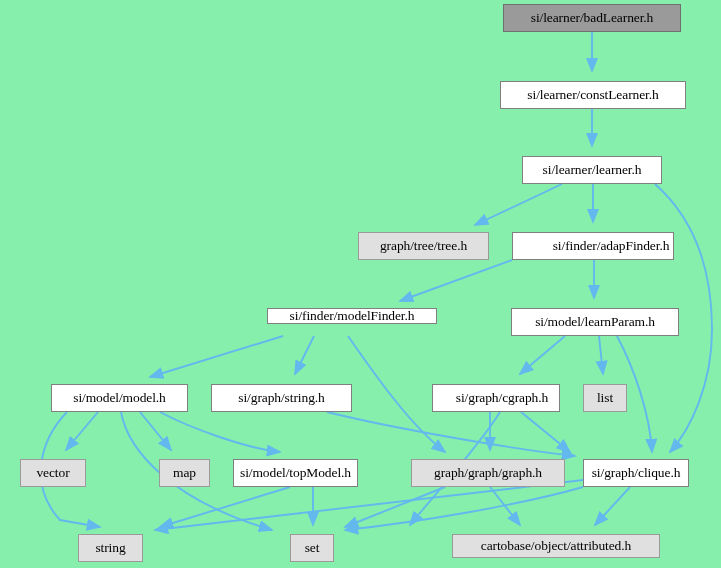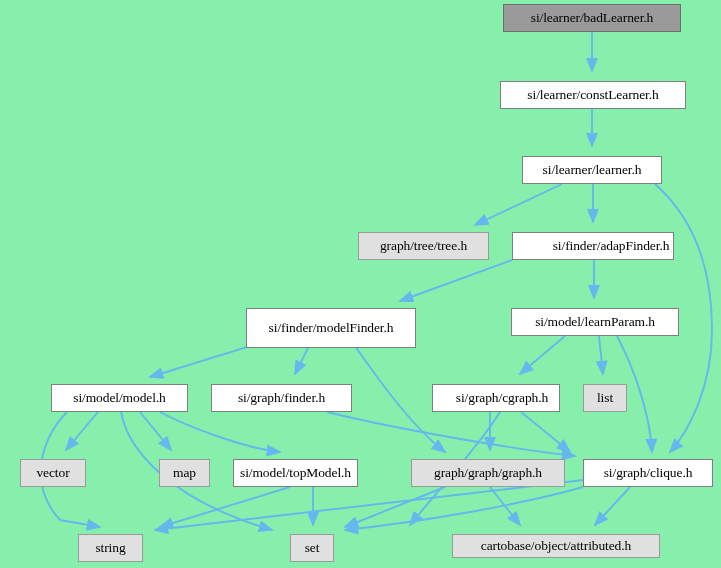--- a/index.html
+++ b/index.html
@@ -65,51 +65,51 @@
       </div>
       <div class="node white" style="left: 522px; top: 156px; width: 140px; height: 28px;">
         <span class="lbl">si/learner/learner.h</span>
       </div>
       <div class="node gray" style="left: 358px; top: 232px; width: 131px; height: 28px;">
         <span class="lbl">graph/tree/tree.h</span>
       </div>
       <div class="node white" style="left: 512px; top: 232px; width: 162px; height: 28px; padding-left: 36px;">
         <span class="lbl">si/finder/adapFinder.h</span>
       </div>
-      <div class="node white" style="left: 246px; top: 308px; width: 170px; height: 40px;">
+      <div class="node white" style="left: 267px; top: 308px; width: 170px; height: 16px;">
         <span class="lbl">si/finder/modelFinder.h</span>
       </div>
       <div class="node white" style="left: 511px; top: 308px; width: 168px; height: 28px;">
         <span class="lbl">si/model/learnParam.h</span>
       </div>
       <div class="node white" style="left: 51px; top: 384px; width: 137px; height: 28px;">
         <span class="lbl">si/model/model.h</span>
       </div>
       <div class="node white" style="left: 211px; top: 384px; width: 141px; height: 28px;">
-        <span class="lbl">si/graph/finder.h</span>
+        <span class="lbl">si/graph/string.h</span>
       </div>
       <div class="node white" style="left: 432px; top: 384px; width: 128px; height: 28px; padding-left: 12px;">
         <span class="lbl">si/graph/cgraph.h</span>
       </div>
       <div class="node gray" style="left: 583px; top: 384px; width: 44px; height: 28px;">
         <span class="lbl">list</span>
       </div>
       <div class="node gray" style="left: 20px; top: 459px; width: 66px; height: 28px;">
         <span class="lbl">vector</span>
       </div>
       <div class="node gray" style="left: 159px; top: 459px; width: 51px; height: 28px;">
         <span class="lbl">map</span>
       </div>
       <div class="node white" style="left: 233px; top: 459px; width: 125px; height: 28px;">
         <span class="lbl">si/model/topModel.h</span>
       </div>
       <div class="node gray" style="left: 411px; top: 459px; width: 154px; height: 28px;">
         <span class="lbl">graph/graph/graph.h</span>
       </div>
-      <div class="node white" style="left: 583px; top: 459px; width: 130px; height: 28px;">
+      <div class="node white" style="left: 583px; top: 459px; width: 106px; height: 28px;">
         <span class="lbl">si/graph/clique.h</span>
       </div>
       <div class="node gray" style="left: 78px; top: 534px; width: 65px; height: 28px;">
         <span class="lbl">string</span>
       </div>
       <div class="node gray" style="left: 290px; top: 534px; width: 44px; height: 28px;">
         <span class="lbl">set</span>
       </div>
       <div class="node gray" style="left: 452px; top: 534px; width: 208px; height: 24px;">
         <span class="lbl">cartobase/object/attributed.h</span>

